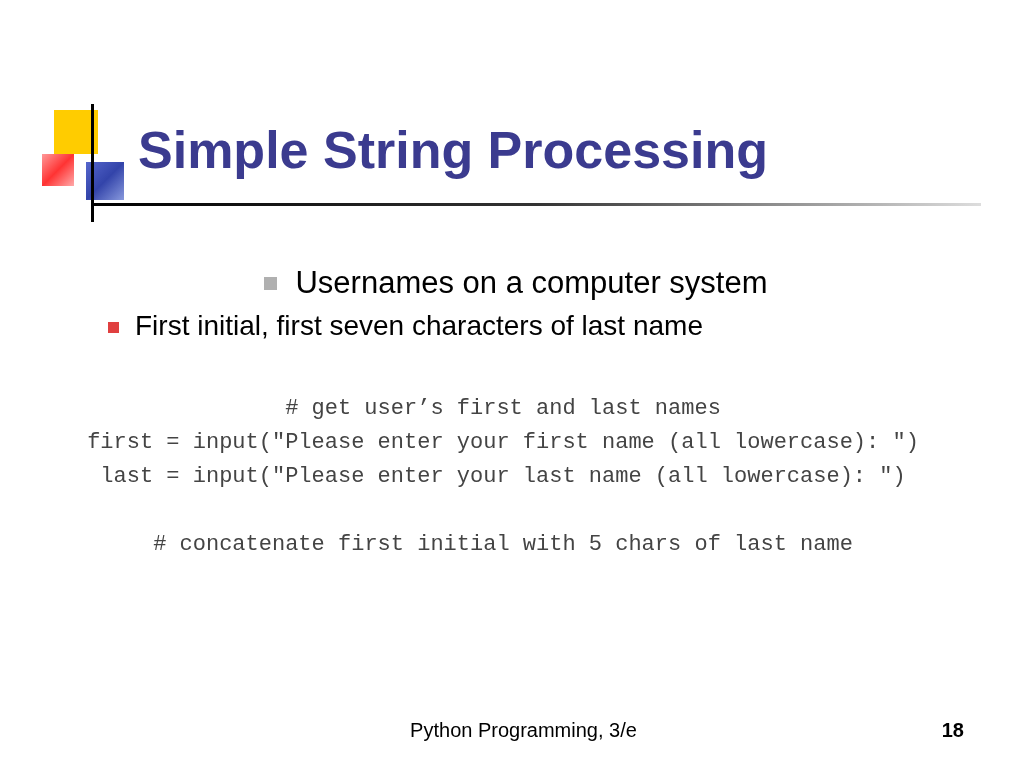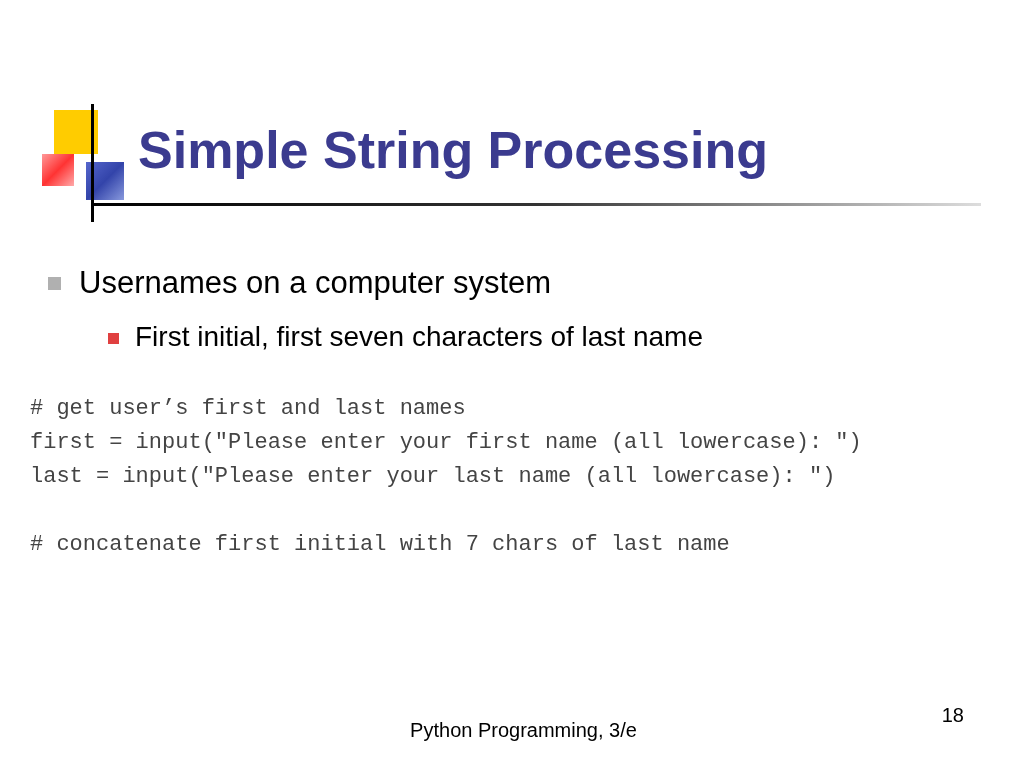--- a/index.html
+++ b/index.html
@@ -70,21 +70,22 @@
   }
   .content {
     position: absolute;
     top: 265px;
     left: 48px;
     right: 40px;
   }
   .bullet-l1 {
     display: flex;
     align-items: flex-start;
-    margin-bottom: 20px;
+    margin-bottom: 9px;
+    justify-content: center;
   }
   .bullet-l1 .sq {
     width: 13px;
     height: 13px;
     background: #B0B0B0;
     margin-top: 12px;
     margin-right: 18px;
     flex-shrink: 0;
   }
   .bullet-l1 .txt {
@@ -113,41 +114,43 @@
   }
   .code-block {
     position: absolute;
     top: 392px;
     left: 30px;
     right: 48px;
     font-family: "Courier New", Courier, monospace;
     font-size: 22px;
     color: #444444;
     line-height: 1.55;
+    text-align: center;
   }
   .code-line { white-space: pre; }
   .code-blank { height: 34px; }
   .footer-center {
     position: absolute;
     bottom: 26px;
     left: 0;
     width: 100%;
     text-align: center;
     font-size: 20px;
     color: #000000;
     font-family: Verdana, Geneva, sans-serif;
     padding-left: 23px;
   }
   .footer-pagenum {
     position: absolute;
-    bottom: 41px;
+    bottom: 26px;
     right: 60px;
     font-size: 20px;
     color: #000000;
     font-family: Verdana, Geneva, sans-serif;
+    font-weight: bold;
   }
 </style>
 </head>
 <body>
 
 <div class="slide-decoration">
   <div class="yellow-square"></div>
   <div class="red-square"></div>
   <div class="blue-square"></div>
 </div>
@@ -165,17 +168,17 @@
     <div class="sq"></div>
     <div class="txt">First initial, first seven characters of last name</div>
   </div>
 </div>
 
 <div class="code-block">
   <div class="code-line"># get user’s first and last names</div>
   <div class="code-line">first = input("Please enter your first name (all lowercase): ")</div>
   <div class="code-line">last = input("Please enter your last name (all lowercase): ")</div>
   <div class="code-blank"></div>
-  <div class="code-line"># concatenate first initial with 7 chars of last name</div>
+  <div class="code-line"># concatenate first initial with 5 chars of last name</div>
 </div>
 
 <div class="footer-center">Python Programming, 3/e</div>
 <div class="footer-pagenum">18</div>
 
 </body></html>

